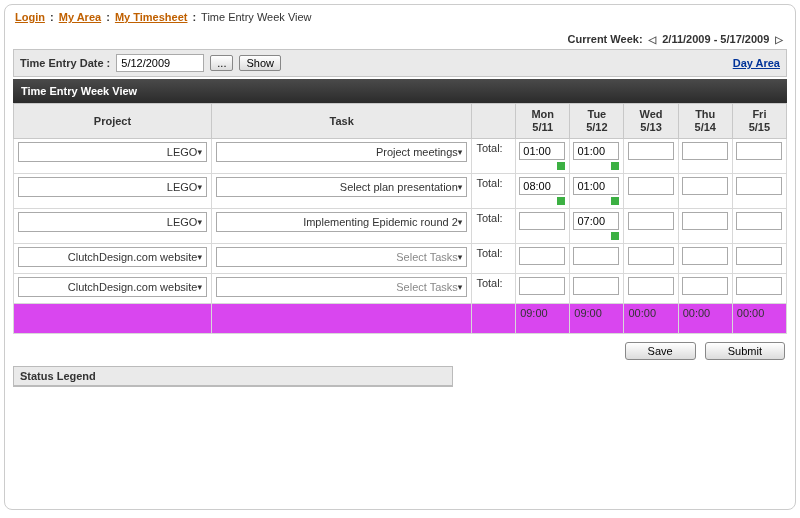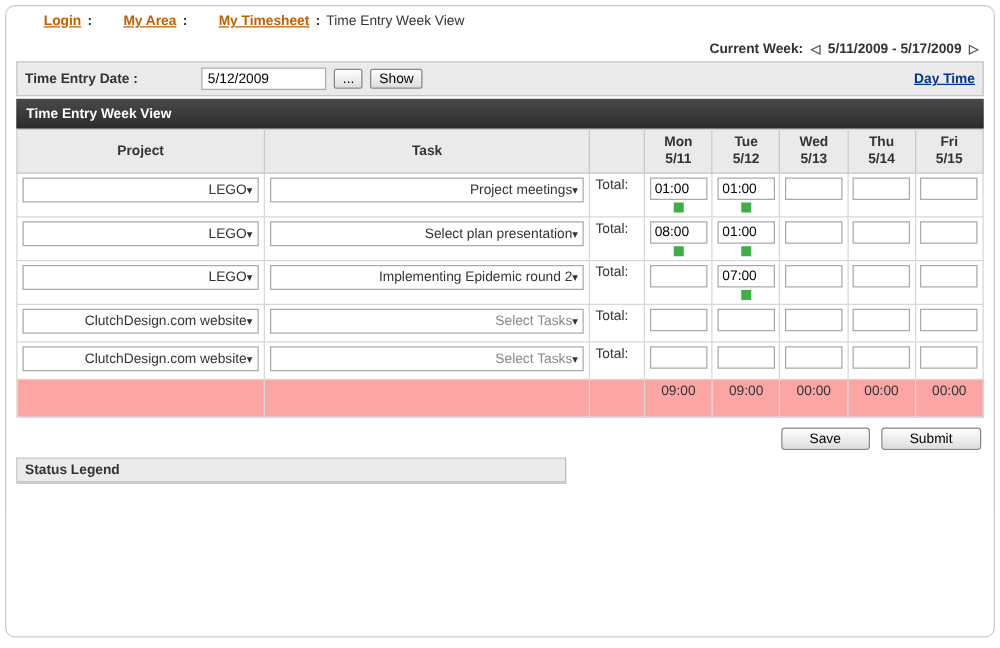--- a/index.html
+++ b/index.html
@@ -21,21 +21,21 @@
     padding: 4px 8px 8px 8px;
     height: 506px;
     position: relative;
   }
   .topbar {
     display: flex;
     justify-content: space-between;
     align-items: center;
     padding: 2px 2px 4px 2px;
   }
-  .breadcrumb a { color: #c06000; text-decoration: underline; font-weight: bold; margin-left: 20px; }
+  .breadcrumb a { color: #c06000; text-decoration: underline; font-weight: bold; }
   .breadcrumb .sep { color: #333; font-weight: bold; margin: 0 2px; }
   .breadcrumb .current { color: #333; font-weight: normal; }
   .userinfo { display: flex; align-items: center; gap: 4px; }
   .user-icon {
     width: 14px; height: 14px;
     background: radial-gradient(circle at 50% 35%, #f7c089 35%, transparent 36%),
                 linear-gradient(#2a6 40%, #2a6 100%);
     border-radius: 50% 50% 30% 30%;
   }
   .userinfo .label { font-weight: bold; }
@@ -53,23 +53,22 @@
   .datebar {
     background: #eaeaea;
     border: 1px solid #c5c5c5;
     padding: 4px 6px;
     display: flex;
     align-items: center;
     gap: 6px;
   }
   .datebar .lbl { font-weight: bold; }
   .datebar input[type=text] {
-    border: 1px solid #aaa; padding: 2px 4px; font-size: 11px; width: 100px;
+    border: 1px solid #aaa; padding: 2px 4px; font-size: 11px; width: 88px;
     background: #fff;
-    margin-left: 45px;
   }
   .datebar button {
     border: 1px solid #888; background: linear-gradient(#fff,#ddd);
     padding: 1px 6px; font-size: 11px; border-radius: 2px; cursor: pointer;
   }
   .datebar .spacer { flex: 1; }
   .datebar a.dayview { color: #003399; font-weight: bold; text-decoration: underline; }
   .titlebar {
     background: linear-gradient(#4a4a4a, #2b2b2b);
     color: #fff;
@@ -102,32 +101,32 @@
   .col-total { width: 42px; }
   .col-day { width: 52px; }
   .dd {
     display: flex; align-items: center; justify-content: flex-end;
     border: 1px solid #aaa; background: #fff; padding: 2px 4px;
     height: 20px; cursor: pointer; font-size: 11px;
   }
   .dd.placeholder { color: #888; }
   .dd .caret { font-size: 9px; color: #333; }
   .row-total { font-size: 11px; padding-top: 6px; }
-  .cell-input-wrap { display:flex; flex-direction:column; align-items:center; gap:2px; }
+  .cell-input-wrap { display:flex; flex-direction:column; align-items:flex-end; gap:2px; }
   input.cell {
     width: 46px; border: 1px solid #aaa; padding: 2px 3px; font-size: 11px; text-align: left;
   }
   .status-sq {
     width: 8px; height: 8px; display: inline-block;
   }
   .sq-green { background: #3cb043; }
   .sq-yellow { background: #f4c20d; }
   .sq-blue { background: #1e88e5; }
   .sq-orange { background: #ff5e13; }
-  .totals-row td { background: #fca5a5; text-align:center; font-size:11px; height:22px; padding:4px; }
+  .totals-row td { background: #d946ef; text-align:left; font-size:11px; height:22px; padding:4px; }
   .btnrow { text-align: right; padding: 8px 2px 6px 2px; }
   .btnrow button {
     border: 1px solid #888; background: linear-gradient(#fff,#dcdcdc);
     padding: 2px 22px; font-size: 11px; border-radius: 3px; cursor: pointer;
     margin-left: 6px;
   }
   .legend {
     border: 1px solid #bbb; width: 440px;
   }
   .legend .hdr {
@@ -150,31 +149,31 @@
       <span class="sep">:</span>
       <a href="#">My Timesheet</a>
       <span class="sep">:</span>
       <span class="current">Time Entry Week View</span>
     </div>
   </div>
 
   <div class="currweek">
     <span>Current Week:</span>
     <span class="tri-left">◁</span>
-    <span>5/11/2009 - 5/17/2009</span>
+    <span>2/11/2009 - 5/17/2009</span>
     <span class="tri-right">▷</span>
   </div>
 
   <div class="datebar">
     <span class="lbl">Time Entry Date :</span>
     <input type="text" value="5/12/2009" style="">
     <button>...</button>
     <button>Show</button>
     <span class="spacer"></span>
-    <a href="#" class="dayview">Day Time</a>
+    <a href="#" class="dayview">Day Area</a>
   </div>
 
   <div class="titlebar">Time Entry Week View</div>
 
   <table class="ts">
     <colgroup>
       <col class="col-proj">
         <col class="col-task">
         <col class="col-total">
       <col class="col-day">

